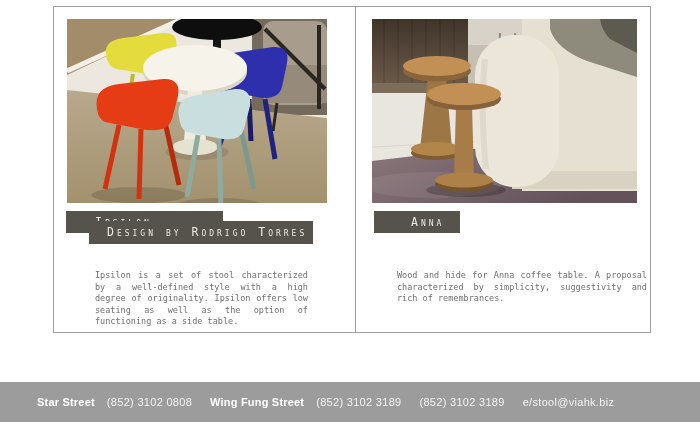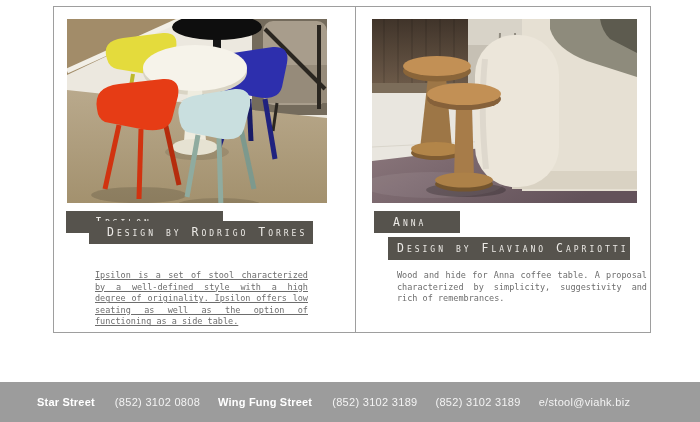--- a/index.html
+++ b/index.html
@@ -20,36 +20,36 @@
   .card.right .photo { left:16px; top:12px; width:265px; height:184px; }
   .photo svg { display:block; }
   .tbox {
     position:absolute; background:#56534d; color:#eceae6;
     font-size:11.5px; font-variant:small-caps; letter-spacing:3px;
     white-space:nowrap; overflow:hidden;
   }
   .tbox span { display:block; }
   .card.left  .tbox.t1 { left:12px; top:204px; width:157px; height:22px; line-height:22px; padding-left:29px; }
   .card.left  .tbox.t2 { left:35px; top:214px; width:224px; height:23px; line-height:23px; padding-left:18px; }
-  .card.right .tbox.t1 { left:18px; top:204px; width:86px;  height:22px; line-height:22px; padding-left:19px; }
+  .card.right .tbox.t1 { left:18px; top:204px; width:86px;  height:22px; line-height:22px; padding-left:37px; }
   .card.right .tbox.t2 { left:32px; top:230px; width:242px; height:23px; line-height:23px; padding-left:9px; }
   .desc {
     position:absolute; top:263px; color:#6d6d6d;
     font-size:8.5px; line-height:11.6px; text-align:justify;
   }
-  .card.left  .desc { left:41px; width:213px;text-decoration:underline; }
+  .card.left  .desc { left:41px; width:213px; }
   .card.right .desc { left:41px; width:250px; }
   .footer {
     position:absolute; left:0; top:382px; width:700px; height:40px;
     background:#9c9c9c; display:flex; align-items:center;
     padding-left:37px; gap:18px;
     font-family:"Liberation Sans", sans-serif; font-size:11px;
     white-space:nowrap;
   }
-  .loc { display:flex; gap:20px; align-items:baseline; }
+  .loc { display:flex; gap:12px; align-items:baseline; }
   .loc-name { color:#ffffff; font-weight:bold; letter-spacing:0.2px; }
   .loc-phone, .email { color:rgba(255,255,255,0.88); letter-spacing:0.3px;text-align:center; }
   .email { text-decoration:none; }
 </style>
 </head>
 <body>
 
 <div class="page">
 
   <section class="card left">
@@ -194,23 +194,20 @@
           <ellipse cx="92" cy="165" rx="29" ry="7.5" fill="#74552e"></ellipse>
           <ellipse cx="92" cy="161" rx="29" ry="7.5" fill="#ad8148"></ellipse>
           <ellipse cx="92" cy="80" rx="37" ry="11" fill="#86613a"></ellipse>
           <ellipse cx="92" cy="75" rx="37" ry="11" fill="#c29055"></ellipse>
         </g>
       </svg>
     </figure>
     <div class="tbox t1">
       <span>Anna</span>
     </div>
-    <div class="tbox t2">
-      <span>Design by Flaviano Capriotti</span>
-    </div>
     <p class="desc">Wood and hide for Anna coffee table. A proposal characterized by simplicity, suggestivity and rich of remembrances.</p>
   </section>
 
   <footer class="footer">
     <div class="loc">
       <span class="loc-name">Star Street</span>
       <span class="loc-phone">(852) 3102 0808</span>
     </div>
     <div class="loc">
       <span class="loc-name">Wing Fung Street</span>

